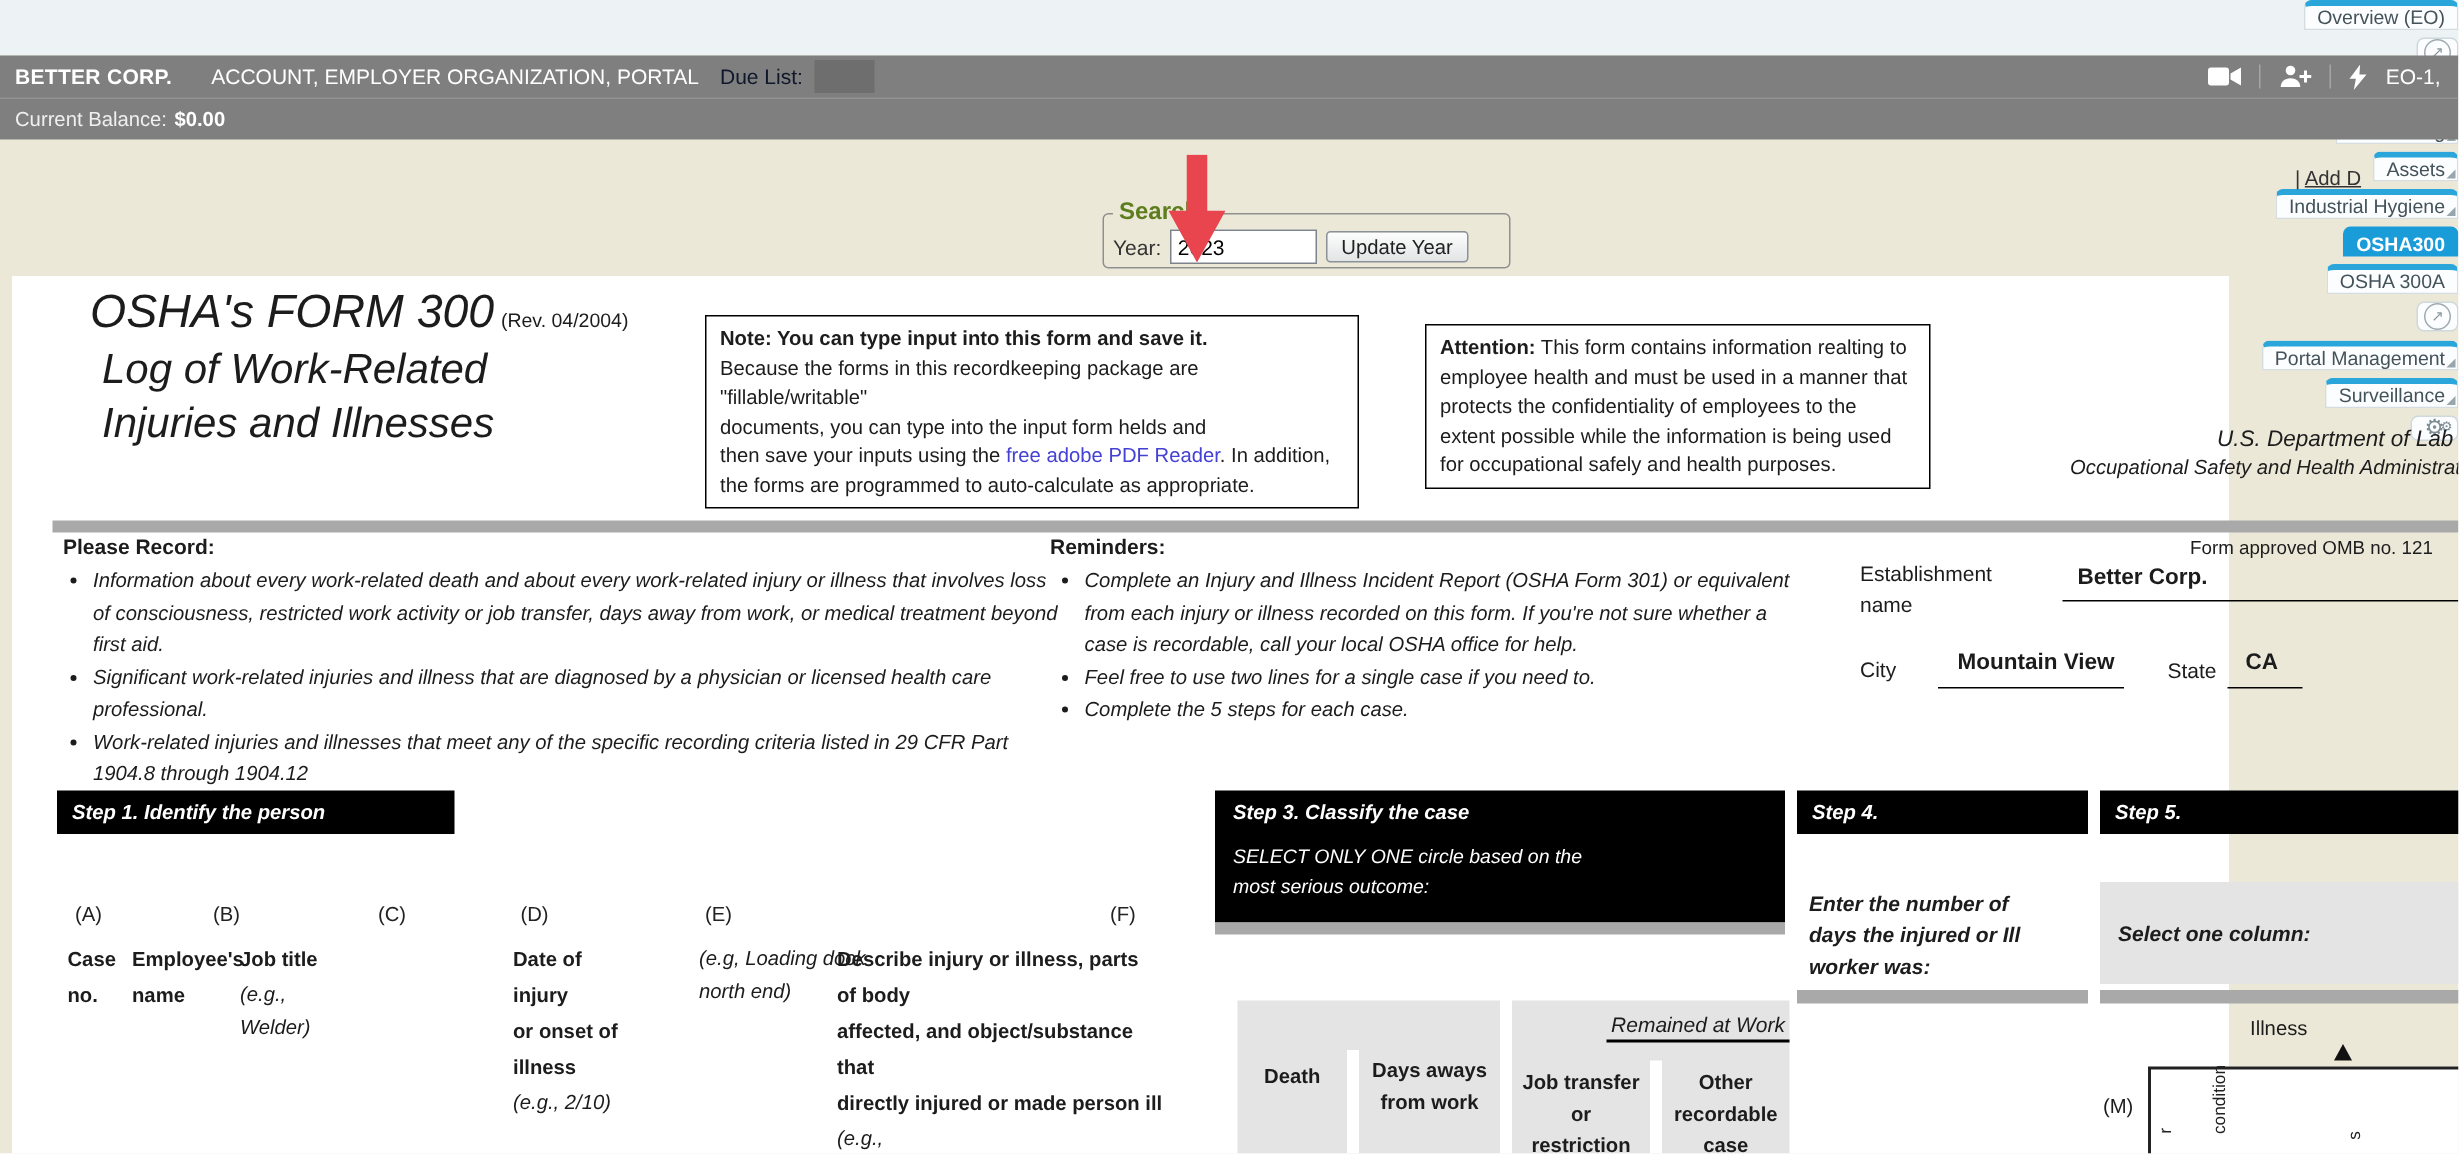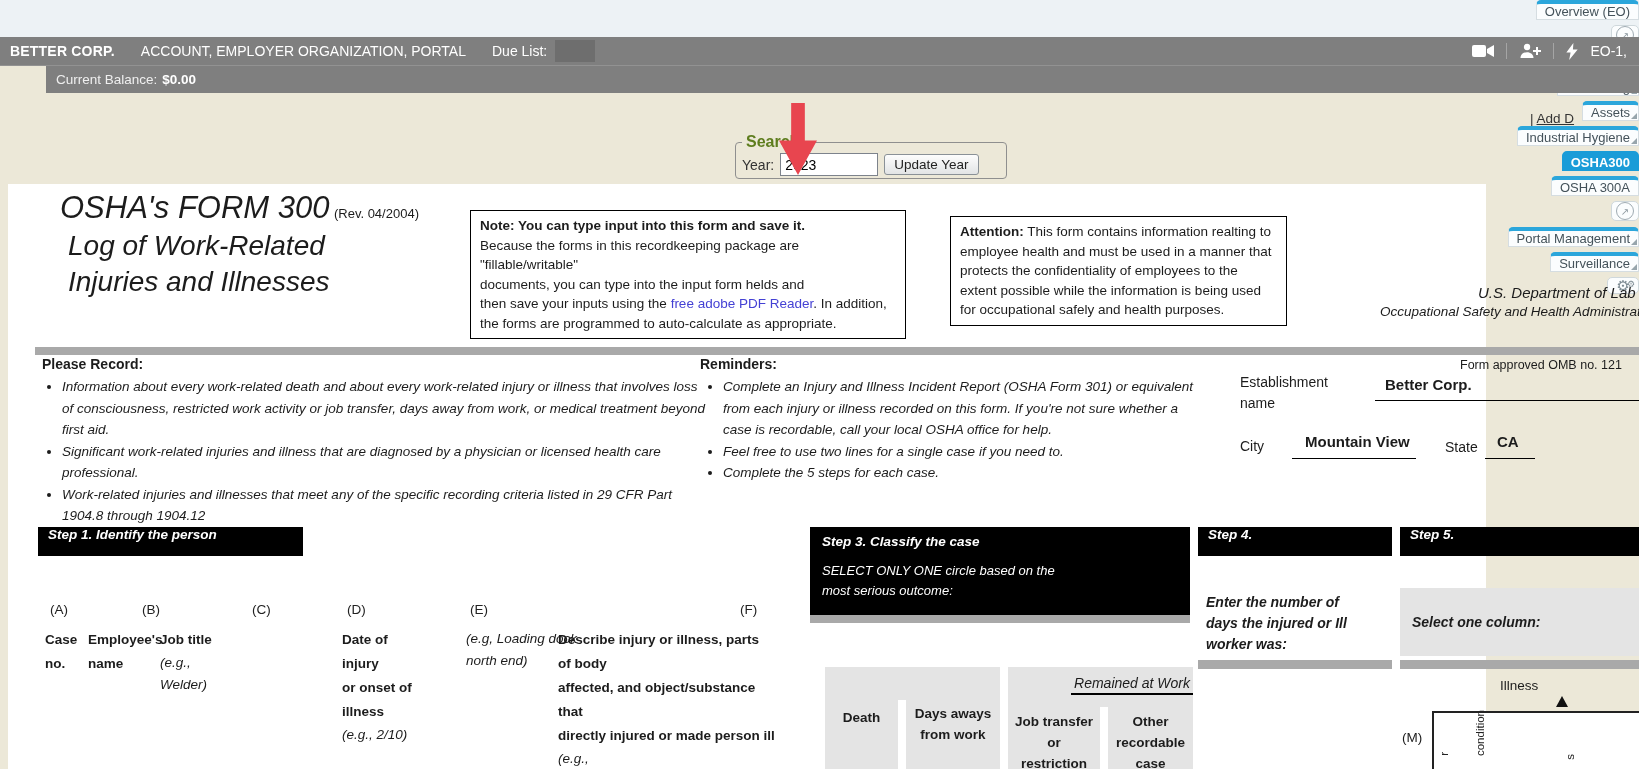--- a/index.html
+++ b/index.html
@@ -21,26 +21,26 @@
   .extg{width:16px;height:16px;border:1.5px solid #9fabb2;border-radius:50%;display:flex;
         align-items:center;justify-content:center;font-size:10px;color:#8b979e;}
   .gear-btn{width:30px;color:#7e8c94;position:relative;}
   .gear-big{font-size:15px;line-height:1;}
   .gear-small{position:absolute;top:2px;right:3px;font-size:9px;line-height:1;}
 
   
   .bar1{position:absolute;top:37px;left:0;right:0;height:29px;background:#7f7f7f;display:flex;
         align-items:center;color:#fff;font-size:14px;padding:0 10px;border-bottom:1px solid #929292;box-sizing:border-box;}
   .company{font-weight:bold;letter-spacing:.2px;margin-right:26px;}
-  .duelist{color:#ffffff;margin-left:26px;}
+  .duelist{color:#0f172a;margin-left:14px;}
   .duebox{display:inline-block;width:40px;height:22px;background:#6e6e6e;margin-left:8px;}
   .bar-right{margin-left:auto;display:flex;align-items:center;gap:12px;padding-right:2px;}
   .vsep{width:1px;height:16px;background:#a5a5a5;}
   .bar2{position:absolute;top:66px;left:0;right:0;height:27px;background:#7f7f7f;display:flex;
-        align-items:center;color:#efefef;font-size:13.5px;padding:0 10px;margin-left:46px;}
+        align-items:center;color:#efefef;font-size:13.5px;padding:0 10px;}
   .balval{font-weight:bold;color:#fff;margin-left:5px;}
 
   
   .add-link{position:absolute;top:111px;left:1530px;font-size:13.5px;color:#333;white-space:nowrap;}
   .add-link a{color:#333;text-decoration:underline;cursor:pointer;}
   .search-fs{position:absolute;left:735px;top:133px;width:272px;height:46px;border:1px solid #8f8f8f;
              border-radius:4px;margin:0;padding:2px 6px 4px 6px;box-sizing:border-box;}
   .search-fs legend{font-weight:bold;color:#5e7d1e;font-size:16px;padding:0 4px;}
   .search-row{display:flex;align-items:center;gap:6px;}
   .search-row label{font-size:14px;color:#333;}
@@ -63,21 +63,21 @@
   .year-big{position:absolute;font-style:italic;font-size:34px;display:flex;gap:20px;}
   .it{font-style:italic;}
   .divider{position:absolute;background:#a9a9a9;}
   .rec-head{font-size:14px;font-weight:bold;}
   .bullets{margin:2px 0 0 0;padding-left:18px;}
   .bullets li{font-style:italic;font-size:13.5px;line-height:21.5px;}
   .fld-label{font-size:14px;line-height:21px;white-space:pre-line;}
   .fld-value{font-size:15px;font-weight:bold;white-space:nowrap;}
   .uline{position:absolute;border-bottom:1.6px solid #000;height:0;}
   .stepbar{position:absolute;top:343px;height:29px;background:#000;color:#fff;font-style:italic;
-           font-weight:bold;font-size:13.5px;display:flex;padding:0 10px;box-sizing:border-box;white-space:nowrap;}
+           font-weight:bold;font-size:13.5px;display:flex;align-items:center;padding:0 10px;box-sizing:border-box;white-space:nowrap;}
   .step3box{position:absolute;left:802px;top:343px;width:380px;height:88px;background:#000;color:#fff;
             padding:7px 12px;box-sizing:border-box;}
   .step3box .t{font-style:italic;font-weight:bold;font-size:13.5px;}
   .step3box .n{font-style:italic;font-size:13px;line-height:20px;margin-top:12px;white-space:pre-line;}
   .step4-note{position:absolute;left:1198px;top:408px;font-weight:bold;font-style:italic;font-size:14px;
               line-height:21px;white-space:pre-line;}
   .step5-box{position:absolute;left:1392px;top:404px;width:247px;height:68px;background:#e4e4e4;
              display:flex;align-items:center;padding-left:12px;box-sizing:border-box;
              font-weight:bold;font-style:italic;font-size:14px;}
   .colletter{position:absolute;top:418px;font-size:13.5px;color:#222;}

